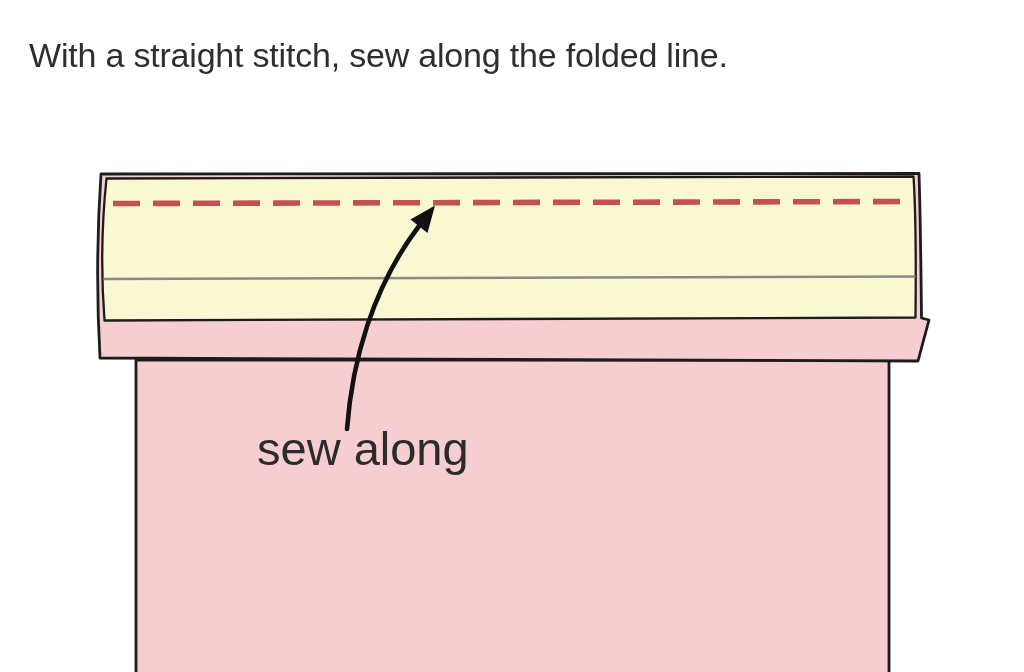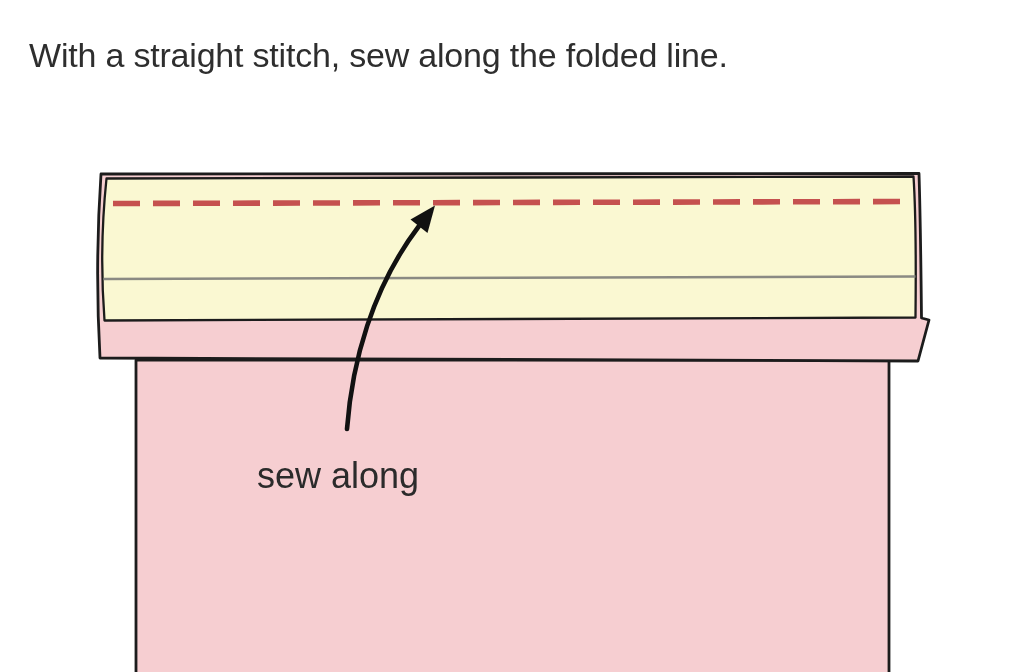--- a/index.html
+++ b/index.html
@@ -27,22 +27,22 @@
   .figure-svg {
     position: absolute;
     left: 0;
     top: 0;
     width: 1024px;
     height: 672px;
   }
   .label {
     position: absolute;
     left: 257px;
-    top: 455px;
-    font-size: 36px;
+    top: 421px;
+    font-size: 47px;
     color: #2b2b2b;
     white-space: nowrap;
   }
   .outlined {
     stroke: #1c1c1c;
     stroke-linejoin: round;
   }
   .arrow-stroke {
     stroke: #111111;
     stroke-width: 4.6;

